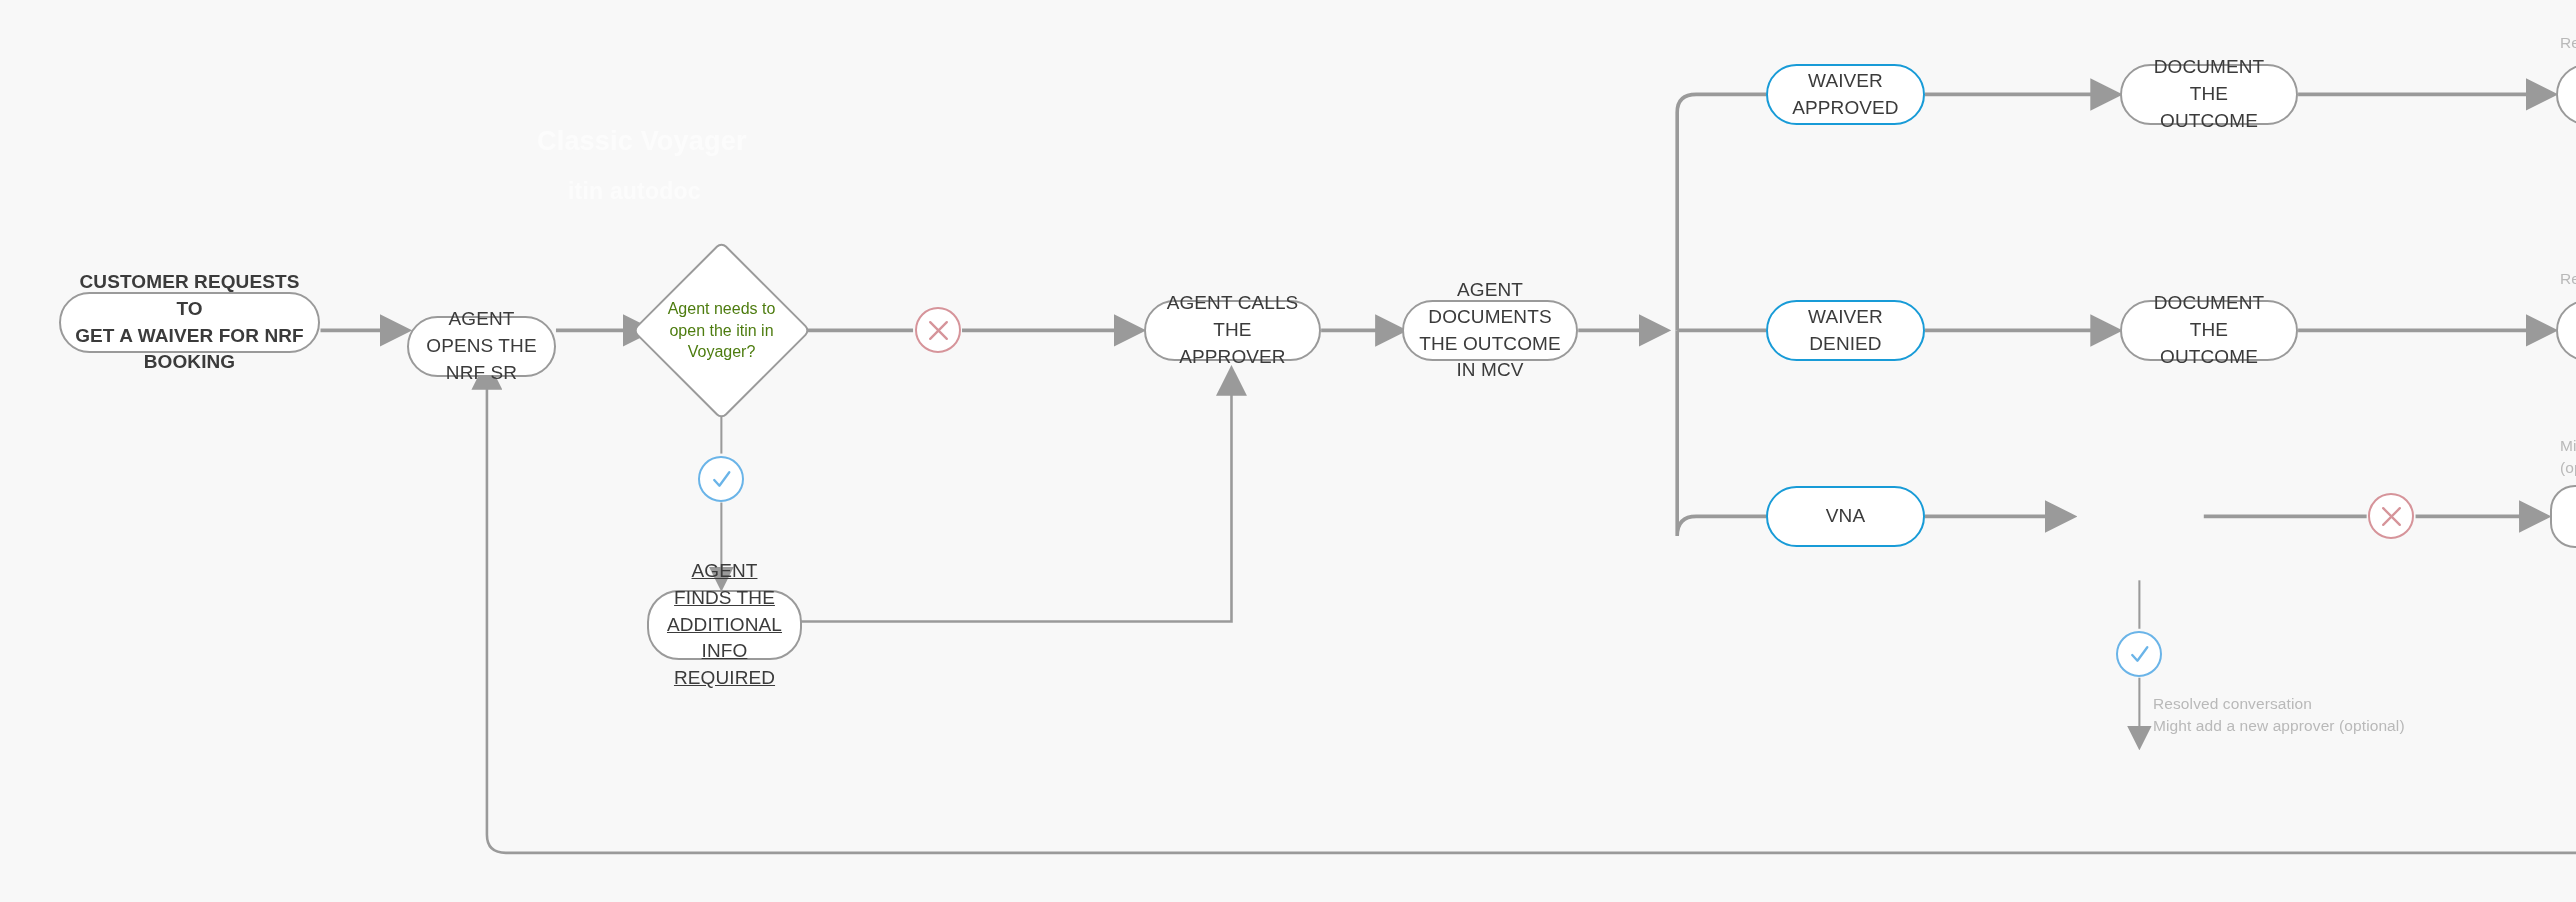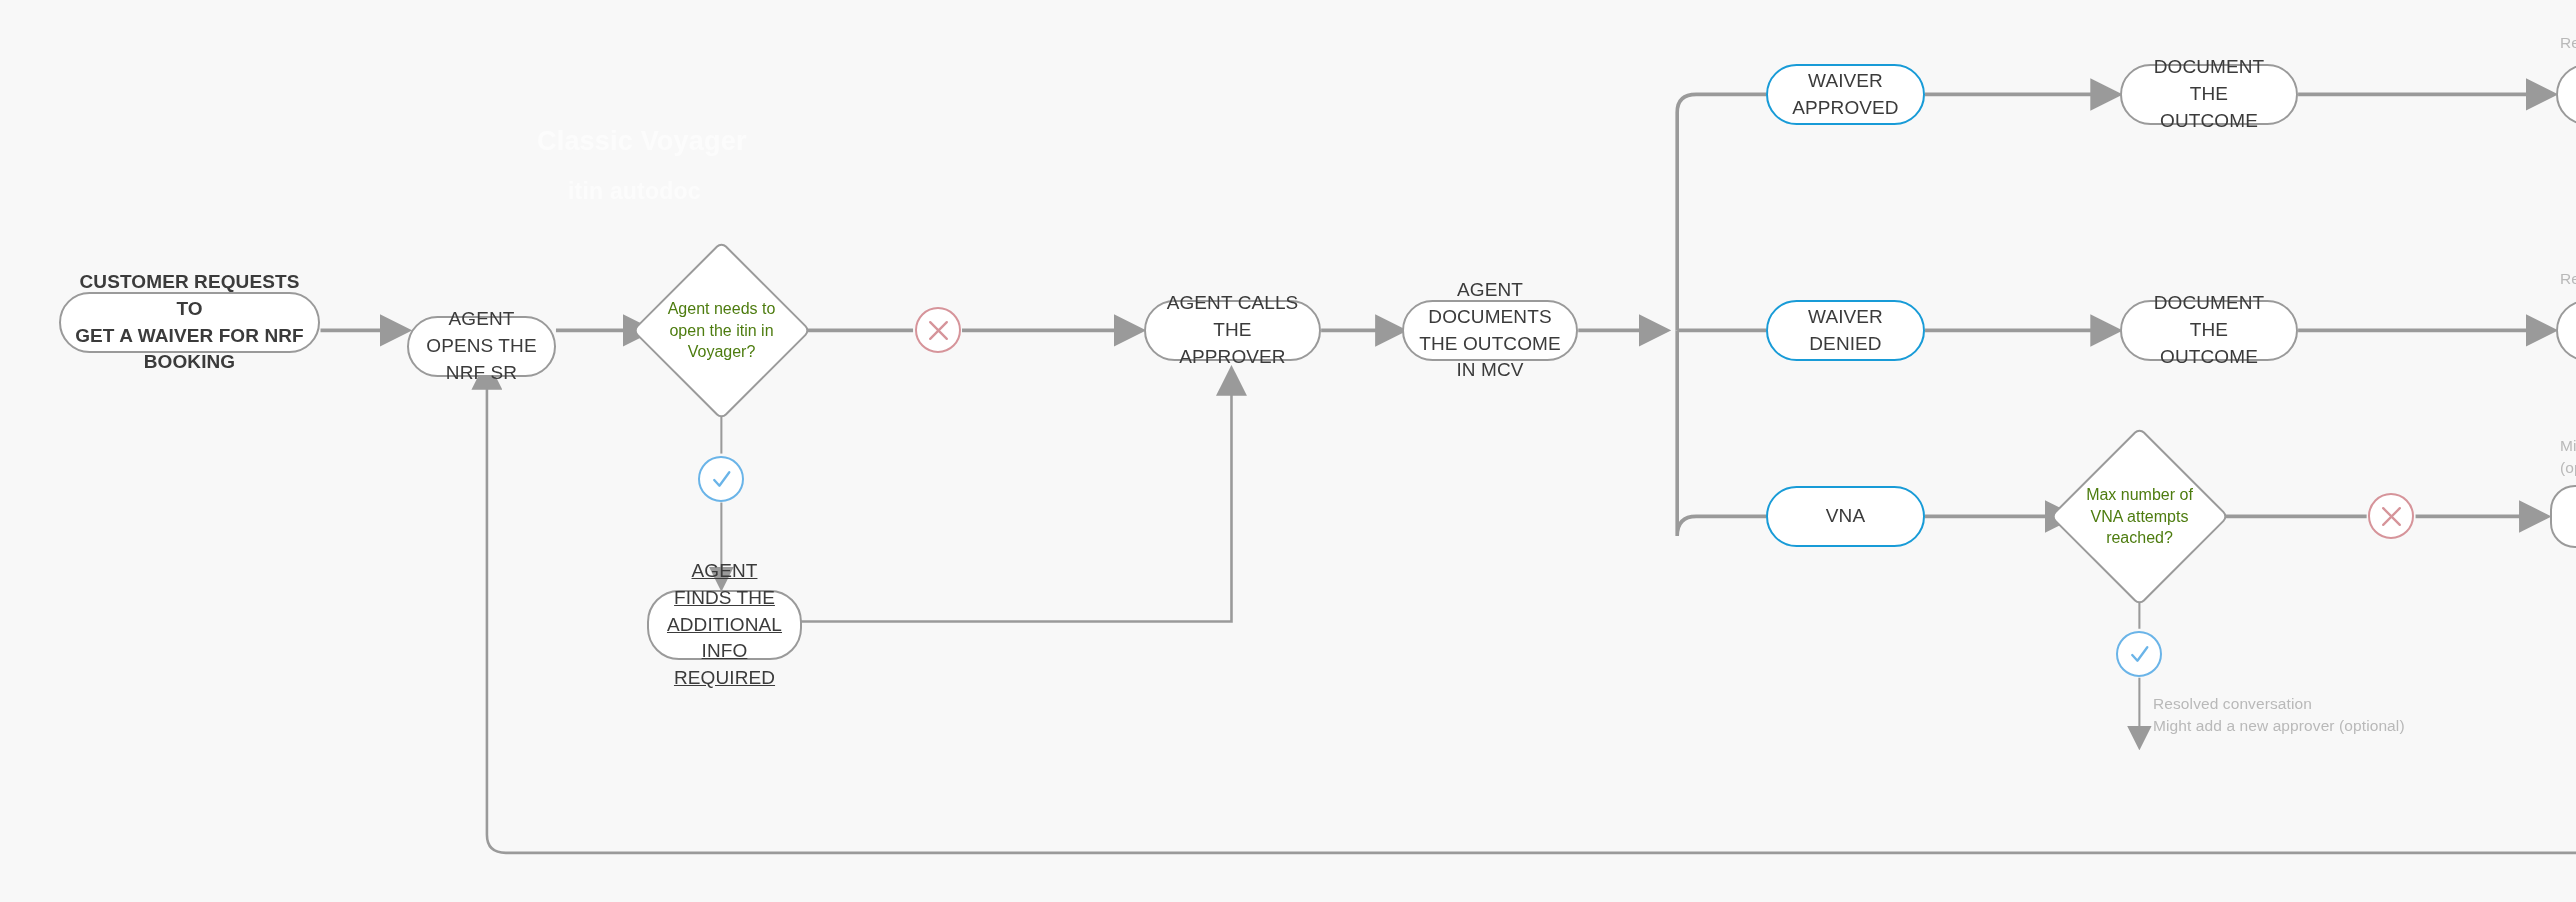--- a/index.html
+++ b/index.html
@@ -203,26 +203,20 @@
   <div class="note" style="left:2560px;top:268px;">Resolved conversation</div>
   <div class="node" style="left:2556px;top:300px;width:227px;height:61px;">
     <span style="white-space:pre-line">EMAIL CUSTOMER/ MARK AS
 CLOSED/RESOLVED</span>
   </div>
 
   <div class="node blue" style="left:1766px;top:486px;width:159px;height:61px;">
     <span style="white-space:pre-line">VNA</span>
   </div>
 
-  <div class="diamond" style="left:2076px;top:453px;width:127px;height:127px;">
-    <div class="dshape"></div>
-    <div class="dlabel" style="white-space:pre-line">Max number of
-VNA attempts
-reached?</div>
-  </div>
 
   <div class="badge x" style="left:2368px;top:493px;">
     <svg width="27" height="27" viewBox="0 0 52 52">
       <path d="M10,10 L42,42 M42,10 L10,42" stroke="#d6949a" stroke-width="4.5" stroke-linecap="round" fill="none"></path>
     </svg>
   </div>
 
   <div class="note" style="left:2560px;top:435px;">Might add custom availability hours
 (optional)</div>
   <div class="node sq" style="left:2550px;top:485px;width:187px;height:63px;">

